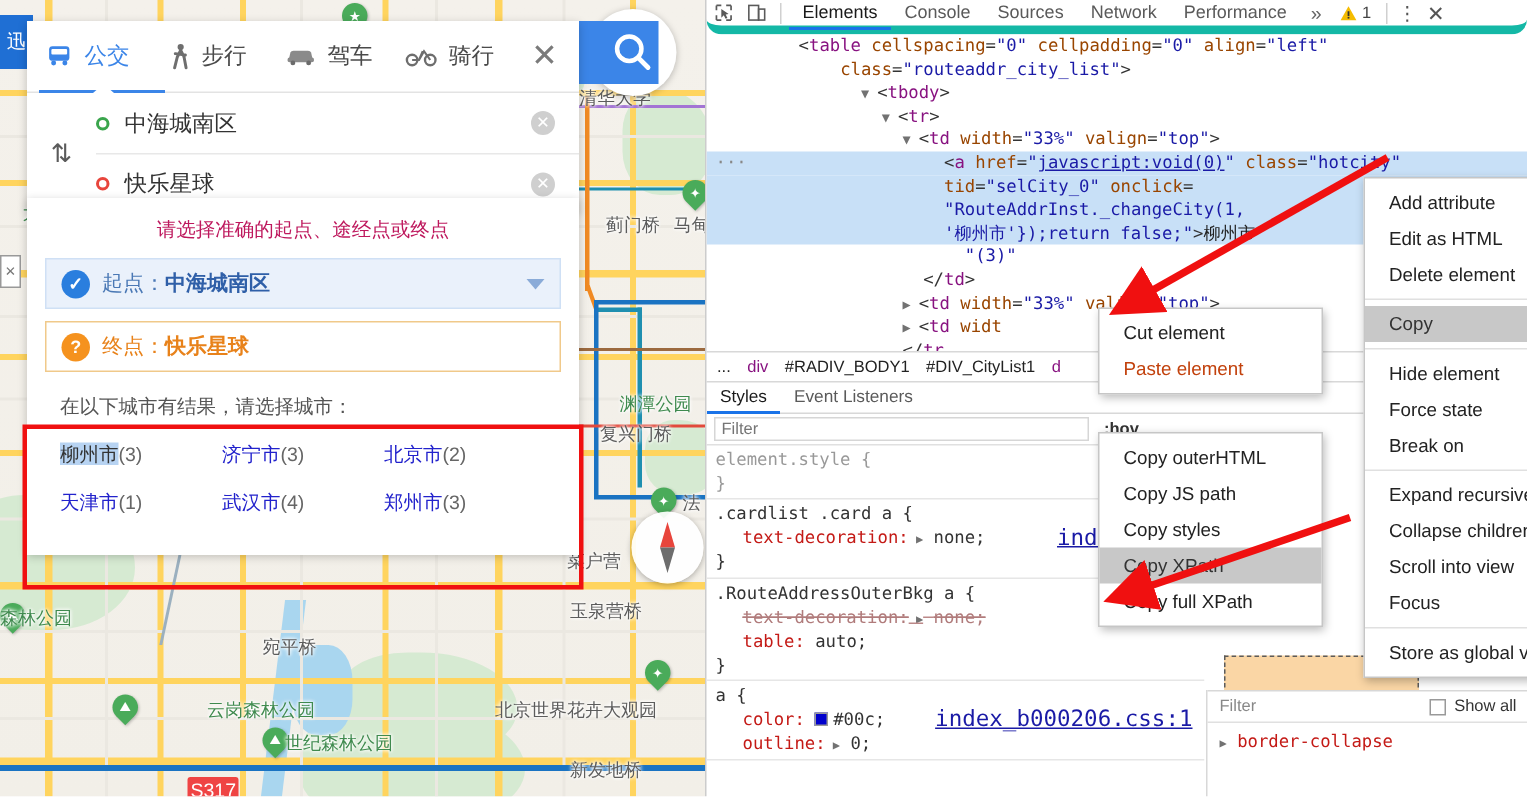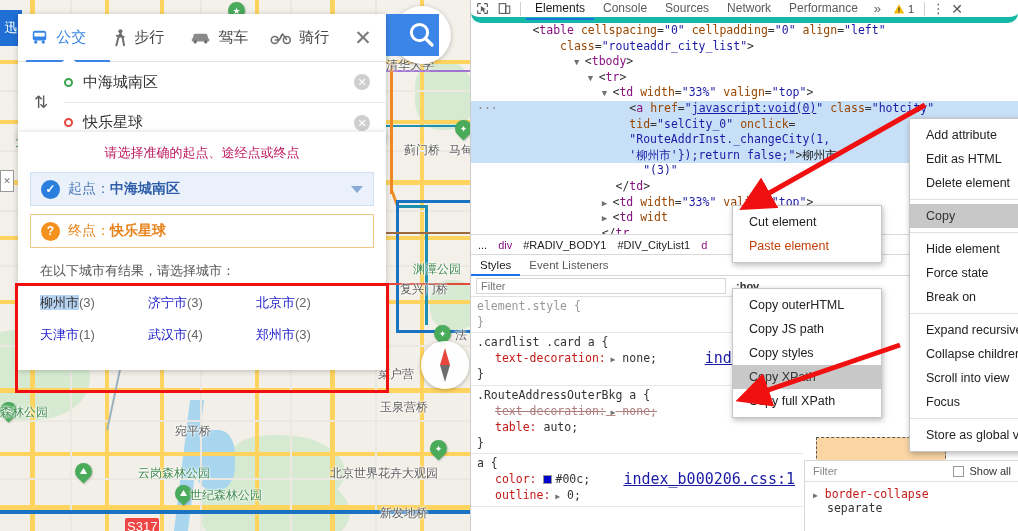--- a/index.html
+++ b/index.html
@@ -516,21 +516,20 @@
     <div class="compbox">
       <div class="compfilter">
         <span>Filter</span>
         <span class="showall">
           <span class="cbx"></span>
           <span>Show all</span>
         </span>
       </div>
       <div class="compprop">
         <span class="tri">▶</span> <span class="p">border-collapse</span>
-        <span class="v">separate</span>
       </div>
     </div>
   </div>
 
   <div class="ctx" id="ctx-main">
       <div class="ctx-item">Add attribute</div>
       <div class="ctx-item">Edit as HTML</div>
       <div class="ctx-item">Delete element</div>
       <div class="ctx-div"></div>
       <div class="ctx-item sel">Copy</div>

